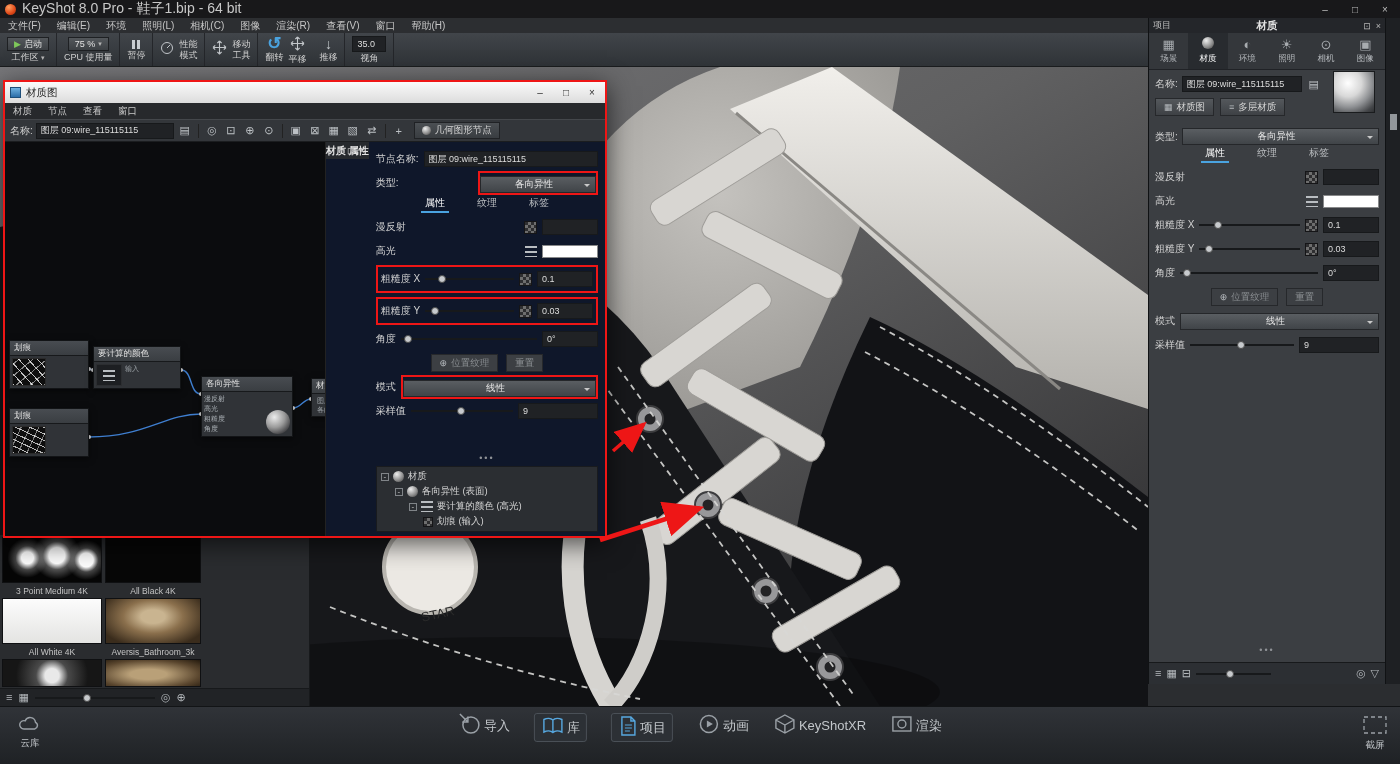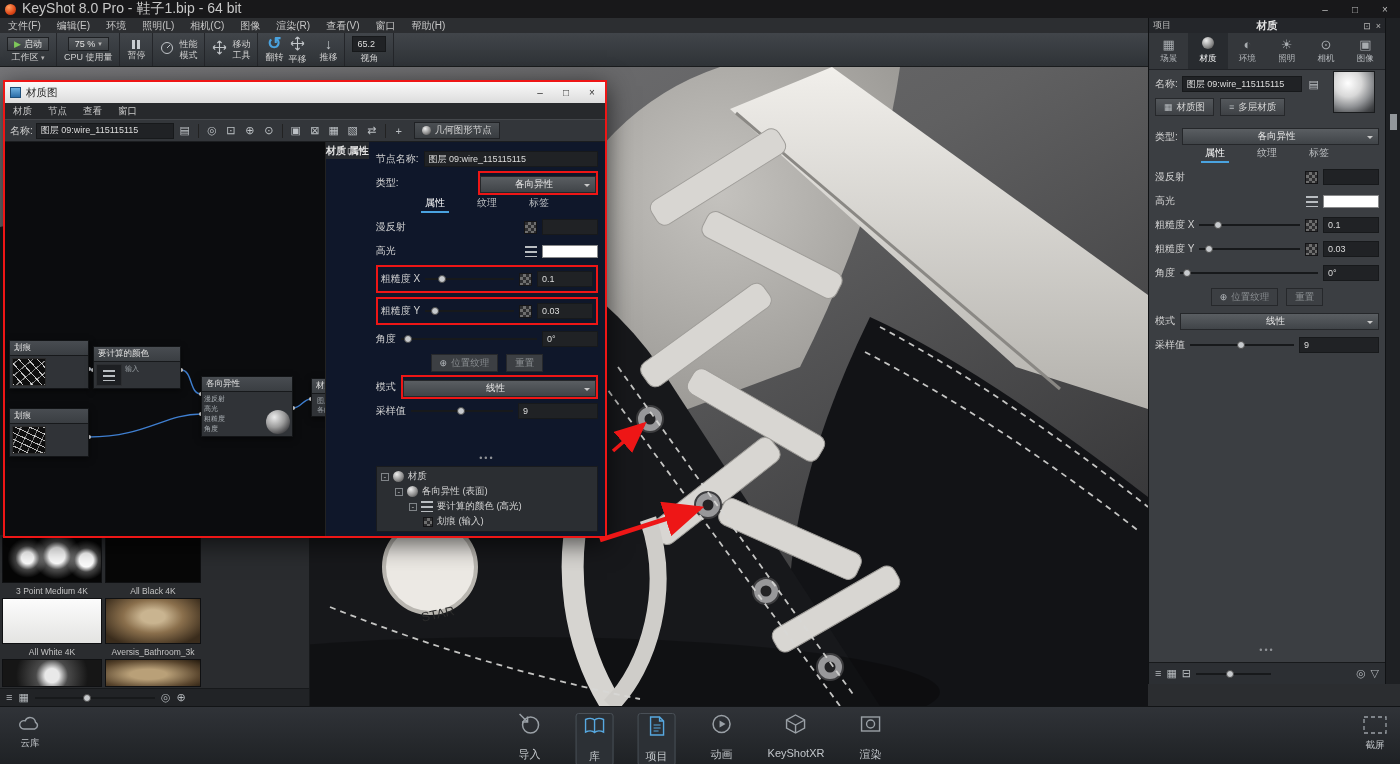--- a/index.html
+++ b/index.html
@@ -99,21 +99,21 @@
 .mlist{margin:0 5px;background:#25282b;border:1px solid #16181a;height:118px;position:relative;overflow:hidden;flex:none}
 .msphere{position:absolute;width:44px;height:44px;border-radius:50%;background:radial-gradient(circle at 60% 62%,#4a58a8 0 3px,transparent 4px),radial-gradient(circle at 30% 70%,#6a78c0 0 2px,transparent 3px),radial-gradient(circle at 38% 32%,#ffffff,#e9e9f2 45%,#a8aecc 75%,#666c96)}
 .mlabel{position:absolute;font-size:9px;color:#c8c8c8;white-space:nowrap}
 .mscroll{position:absolute;right:1px;top:2px;width:5px;height:56px;background:#45484c}
 .proj-bar{height:22px;margin-top:4px;background:#2c2f33;border-top:1px solid #17191b;display:flex;align-items:center;gap:5px;padding:0 6px;flex:none}
 .rstrip{position:absolute;left:1385px;top:18px;width:15px;height:666px;background:#1e2023;border-left:1px solid #101214;z-index:5}
 .rknob{position:absolute;left:4px;top:96px;width:7px;height:16px;background:#93979b}
 
 .dock{position:absolute;left:0;top:706px;width:1400px;height:58px;background:linear-gradient(#303338,#1f2225);border-top:1px solid #121416;z-index:6}
 .dock-c{position:absolute;left:50%;top:6px;transform:translateX(-50%);display:flex;gap:24px;align-items:flex-start}
-.ditem{display:flex;flex-direction:column;align-items:center;gap:10px;font-size:11px;color:#c2c6ca;min-width:44px}
+.ditem{display:flex;flex-direction:row;align-items:center;gap:2px;font-size:13px;color:#c2c6ca;min-width:44px}
 .ditem.active{border:1px solid #4a5057;border-radius:3px;background:#2c3035;padding:1px 6px;min-width:38px}
 .dock-l{position:absolute;left:16px;top:8px;display:flex;flex-direction:column;align-items:center;gap:2px;font-size:9.5px;color:#c2c6ca}
 .dock-r{position:absolute;right:12px;top:8px;display:flex;flex-direction:column;align-items:center;gap:2px;font-size:9.5px;color:#c2c6ca}
 .arrows{position:absolute;left:0;top:0;z-index:30;pointer-events:none}
 </style>
 </head>
 <body>
 
 <div class="screen">
 
@@ -198,21 +198,21 @@
             </svg></span>
         <span>平移</span>
       </span>
       <span class="stack" style="margin-left:8px">
         <span class="tb-ic">↓</span>
         <span>推移</span>
       </span>
     </div>
     <div class="tg">
       <span class="stack">
-        <span class="fld" style="width:34px">65.2</span>
+        <span class="fld" style="width:34px">35.0</span>
         <span>视角</span>
       </span>
     </div>
   </div>
 
   <div class="viewport">
     <svg width="1148" height="639" viewBox="0 0 1148 639">
       <defs>
         <linearGradient id="bgGrad" x1="0" y1="0" x2="1" y2="1">
           <stop offset="0" stop-color="#77777a"></stop>

